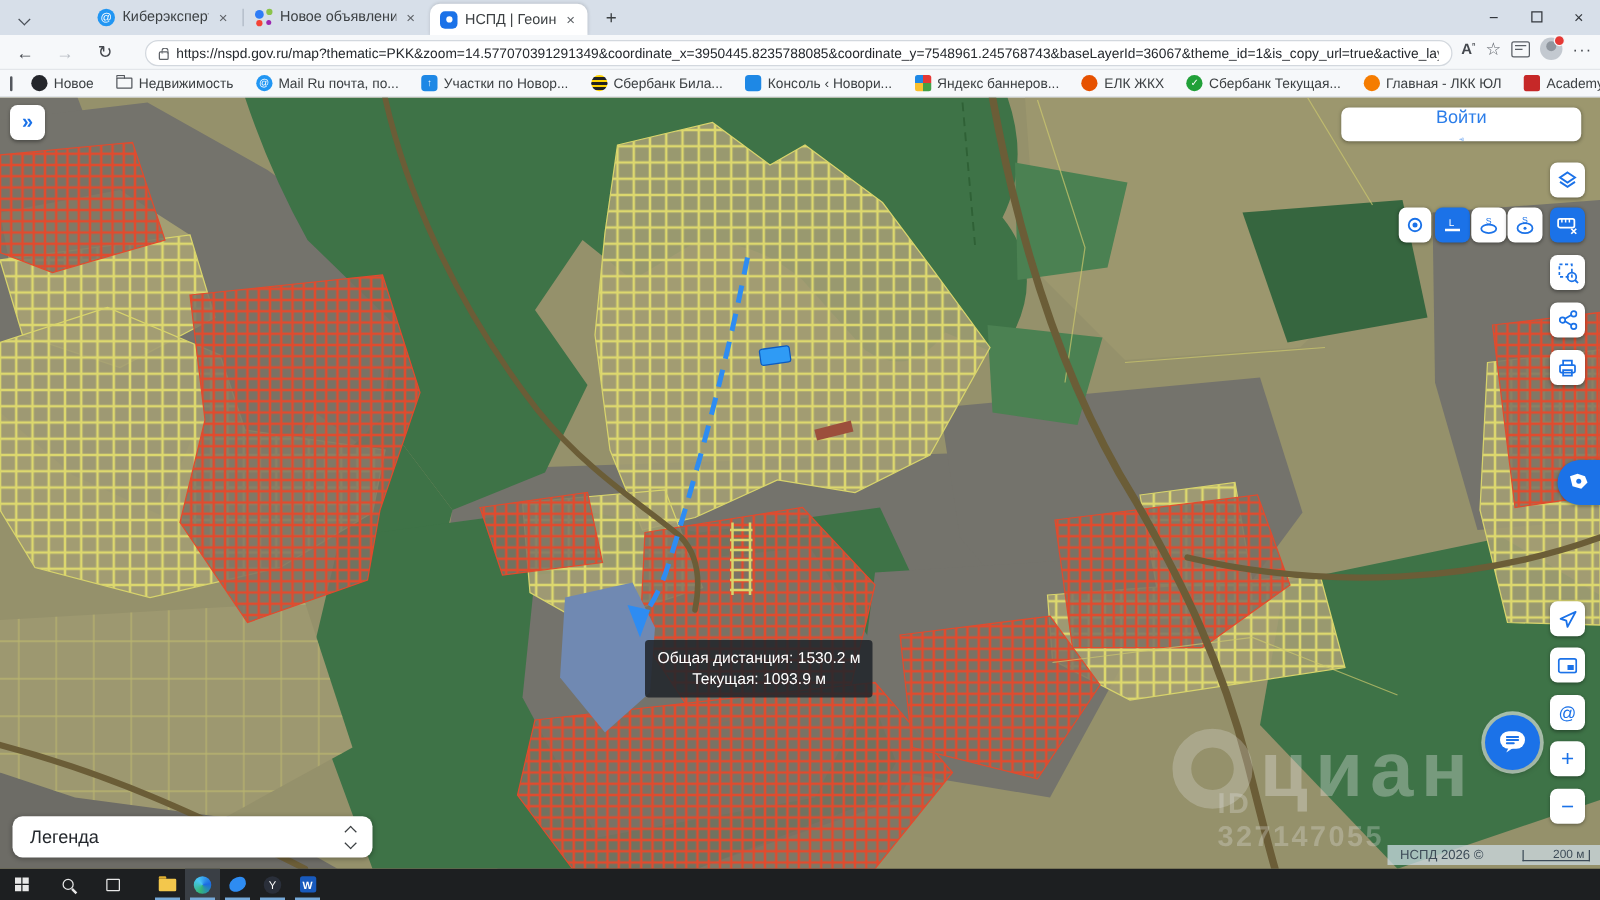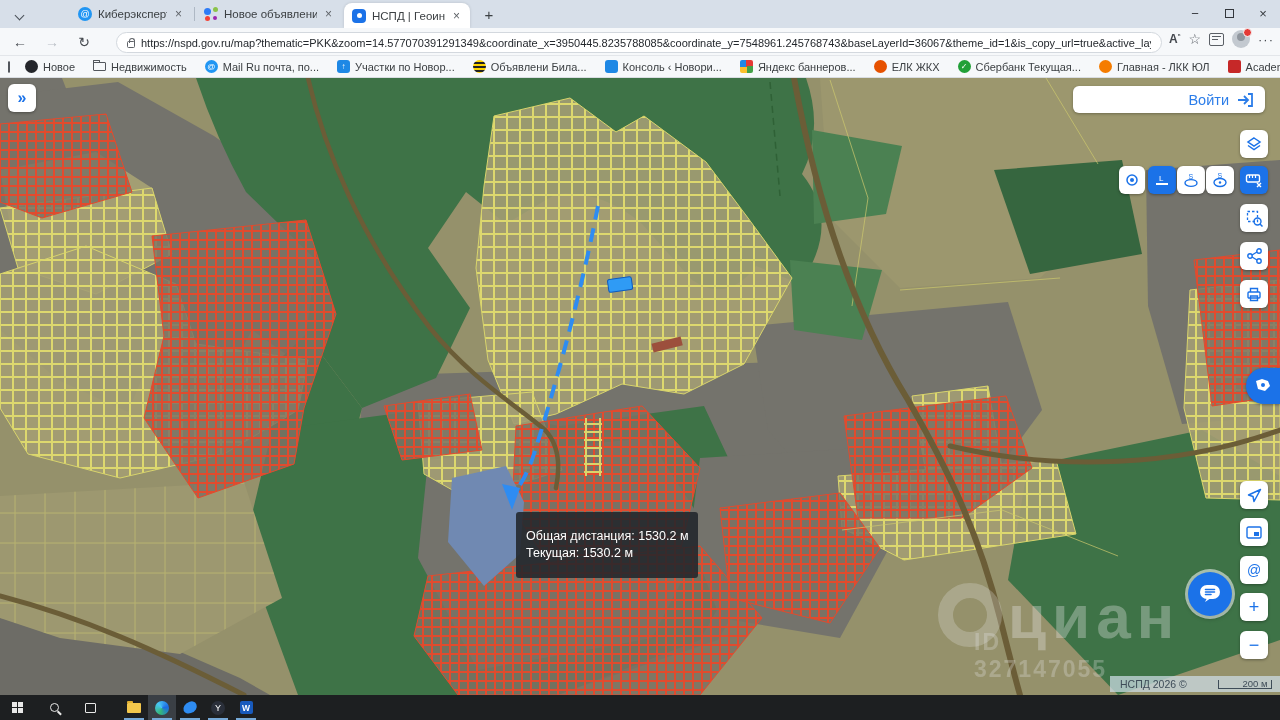--- a/index.html
+++ b/index.html
@@ -64,28 +64,28 @@
   .bi-sber{background:#21a038;}
   .bi-lkk{background:#f57c00;}
   .bi-academy{background:#c62828;border-radius:2px;}
   .bm-div{width:1px;height:14px;background:#c9ced4;}
 
   
   .maparea{position:absolute;left:0;top:78px;width:1280px;height:617px;overflow:hidden;}
   .mbtn{position:absolute;width:28px;height:28px;background:#fff;border-radius:6px;box-shadow:0 1px 3px rgba(0,0,0,.35);display:flex;align-items:center;justify-content:center;color:#1b72e8;}
   .mbtn.blue{background:#1b72e8;color:#fff;}
   .mbtn svg{display:block;}
-  .loginbar{position:absolute;left:1073px;top:8px;width:192px;height:27px;background:#fff;border-radius:6px;box-shadow:0 1px 3px rgba(0,0,0,.3);display:flex;align-items:center;justify-content:flex-end;gap:8px;padding:0 12px;color:#2b7de9;font-size:14.5px;}
+  .loginbar{position:absolute;left:1073px;top:8px;width:192px;height:27px;background:#fff;border-radius:6px;box-shadow:0 1px 3px rgba(0,0,0,.3);display:flex;align-items:center;justify-content:flex-end;gap:8px;padding:0 12px;color:#2b7de9;font-size:14.5px;flex-direction:column;}
   .sidetab{position:absolute;left:1246px;top:290px;width:34px;height:36px;background:#1b72e8;border-radius:18px 0 0 18px;box-shadow:0 1px 3px rgba(0,0,0,.35);display:flex;align-items:center;justify-content:center;}
   .chatbtn{position:absolute;left:1188px;top:494px;width:44px;height:44px;border-radius:50%;background:#1b72e8;box-shadow:0 0 0 3px rgba(255,255,255,.55),0 2px 5px rgba(0,0,0,.4);display:flex;align-items:center;justify-content:center;}
   .legend{position:absolute;left:10px;top:575px;width:288px;height:33px;background:#fff;border-radius:8px;box-shadow:0 1px 4px rgba(0,0,0,.3);display:flex;align-items:center;justify-content:space-between;padding:0 14px;font-size:14.5px;color:#24282d;}
   .sorter{display:flex;flex-direction:column;gap:2px;align-items:center;}
   .sorter .u{width:7px;height:7px;border-left:1.6px solid #3c4043;border-top:1.6px solid #3c4043;transform:rotate(45deg);}
   .sorter .d{width:7px;height:7px;border-right:1.6px solid #3c4043;border-bottom:1.6px solid #3c4043;transform:rotate(45deg);}
-  .tooltipbox{position:absolute;left:516px;top:434px;background:rgba(33,37,43,.88);color:#fff;font-size:12.5px;line-height:17px;padding:16px 10px;border-radius:3px;white-space:nowrap;}
+  .tooltipbox{position:absolute;left:516px;top:434px;background:rgba(33,37,43,.88);color:#fff;font-size:12.5px;line-height:17px;padding:6px 10px;border-radius:3px;white-space:nowrap;text-align:center;}
   .scalebar{position:absolute;left:1110px;top:598px;width:170px;height:16px;background:rgba(206,222,232,.72);display:flex;align-items:center;justify-content:space-between;padding:0 8px 0 10px;font-size:10.5px;color:#3e4c58;}
   .scale-seg{width:54px;height:9px;border-left:1.5px solid #3e4c58;border-right:1.5px solid #3e4c58;border-bottom:1.5px solid #3e4c58;font-size:9.5px;text-align:center;line-height:8px;color:#3e4c58;padding-left:20px;}
   .watermark{position:absolute;left:930px;top:495px;color:rgba(232,232,232,.34);pointer-events:none;}
   .wm-ring{position:absolute;left:8px;top:10px;width:64px;height:64px;border:15px solid rgba(232,232,232,.26);border-radius:50%;}
   .wm-brand{position:absolute;left:78px;top:8px;font-size:62px;font-weight:bold;letter-spacing:6px;}
   .wm-id{position:absolute;left:44px;top:56px;font-size:23px;font-weight:bold;letter-spacing:2px;color:rgba(226,226,226,.30);}
 
   
   .taskbar{position:absolute;left:0;top:695px;width:1280px;height:25px;background:#1d1f21;display:flex;align-items:center;color:#e8e8e8;}
   .tbi{width:28px;height:25px;display:flex;align-items:center;justify-content:center;position:relative;}
@@ -188,21 +188,21 @@
     <div class="bm">
         <span class="bmicon bi-mail">@</span>
         <span>Mail Ru  почта, по...</span>
       </div>
     <div class="bm">
         <span class="bmicon bi-bluesq">↑</span>
         <span>Участки по Новор...</span>
       </div>
     <div class="bm">
         <span class="bmicon bi-beeline"></span>
-        <span>Объявлени Била...</span>
+        <span>Сбербанк Била...</span>
       </div>
     <div class="bm">
         <span class="bmicon bi-bluesq"></span>
         <span>Консоль ‹ Новори...</span>
       </div>
     <div class="bm">
         <span class="bmicon bi-print"></span>
         <span>Яндекс баннеров...</span>
       </div>
     <div class="bm">
@@ -425,23 +425,30 @@
     </div>
 
     <div class="watermark">
       <span class="wm-ring"></span>
       <span class="wm-brand">циан</span>
       <span class="wm-id">ID 327147055</span>
     </div>
 
     <div class="tooltipbox">
       <div>Общая дистанция: 1530.2 м</div>
-      <div>Текущая: 1530.2 м</div>
-    </div>
-
+      <div>Текущая: 1093.9 м</div>
+    </div>
+
+    <div class="legend">
+      <span>Легенда</span>
+      <span class="sorter">
+          <span class="u"></span>
+          <span class="d"></span>
+        </span>
+    </div>
 
     <div class="scalebar">
       <span>НСПД 2026 ©</span>
       <span class="scale-seg">200 м</span>
     </div>
   </div>
 
   <div class="taskbar">
     <div class="tbi" style="margin-left:4px;">
         <span class="win-logo">

